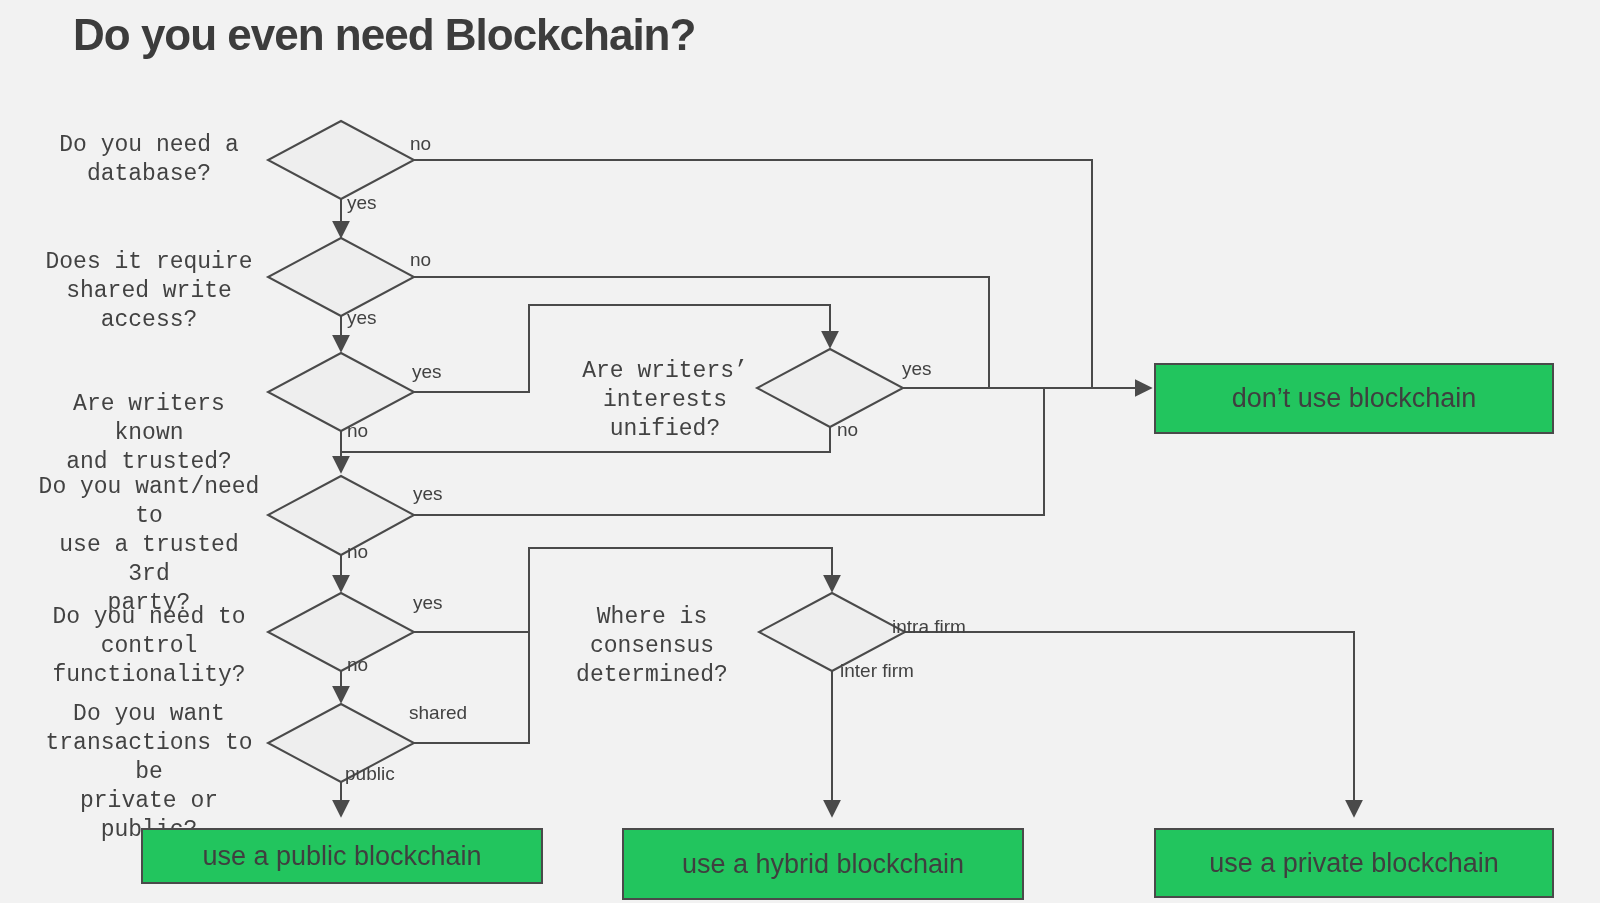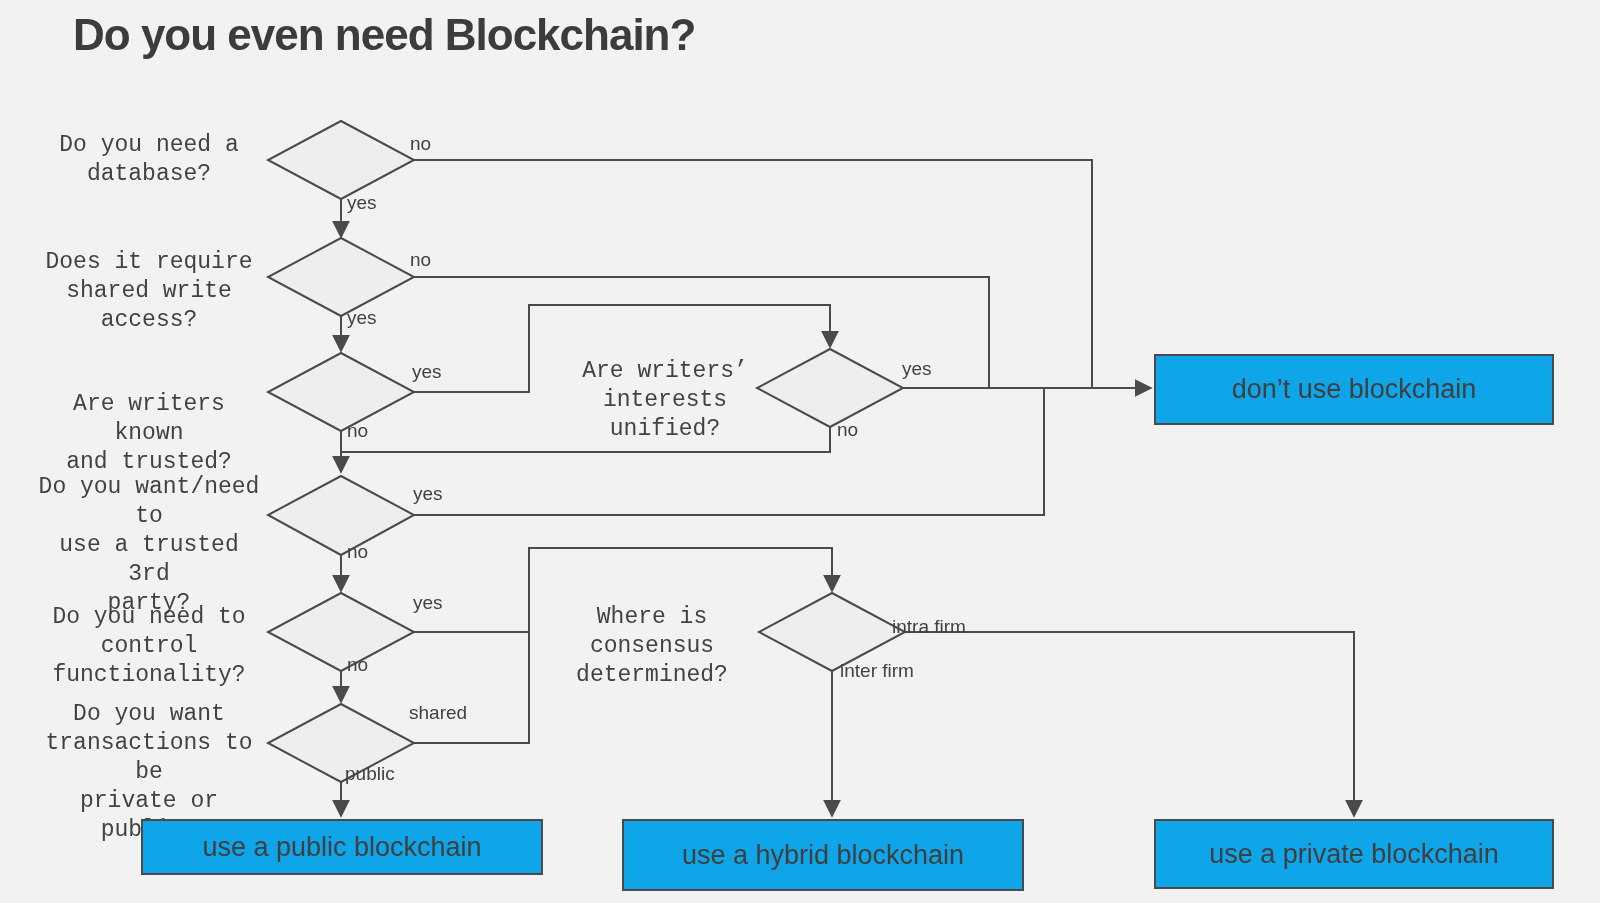--- a/index.html
+++ b/index.html
@@ -23,25 +23,26 @@
     text-align:center;white-space:pre-line;font-family:Liberation Mono, monospace;
   }
   .elabel{
     position:absolute;
     font-size:19px;line-height:22px;color:#424242;
     white-space:nowrap;
   }
   .outcome{
     position:absolute;
     box-sizing:border-box;
-    background:#0ea5e9;
+    background:#22c55e;
     border:2px solid #4a4a4a;
     display:flex;align-items:center;justify-content:center;
     font-size:27px;color:#3f3f3f;
     text-align:left;
+    margin-top:9px;
   }
   .lc{left:38px;width:222px;}  
 </style>
 </head>
 <body>
 
 <svg id="canvas" width="1600" height="903" viewBox="0 0 1600 903">
   <defs>
     <marker id="arrow" viewBox="0 0 10 10" refX="8.5" refY="5" markerWidth="9" markerHeight="9" orient="auto-start-reverse">
       <path d="M0,0 L10,5 L0,10 Z" fill="#4a4a4a"></path>

